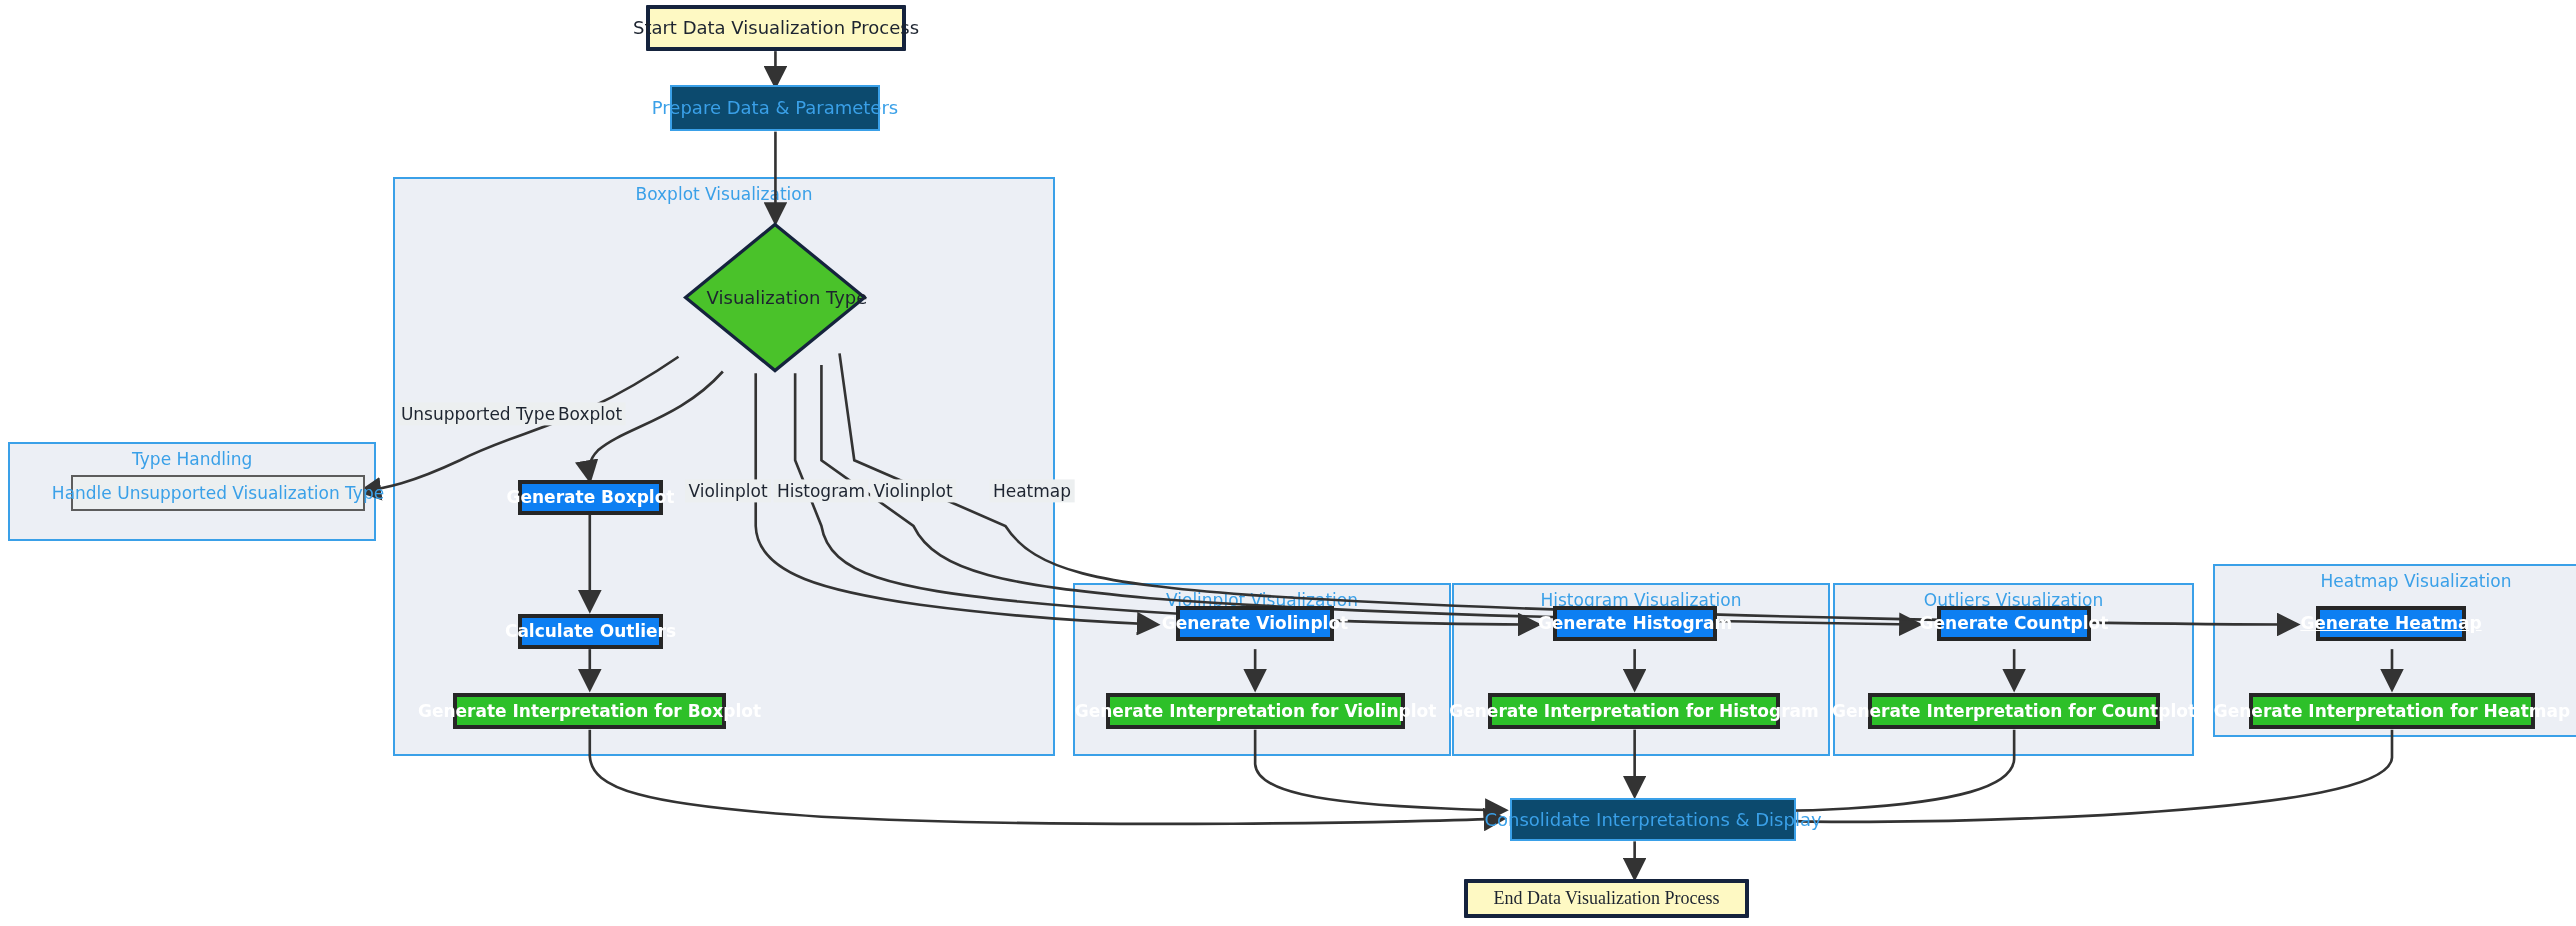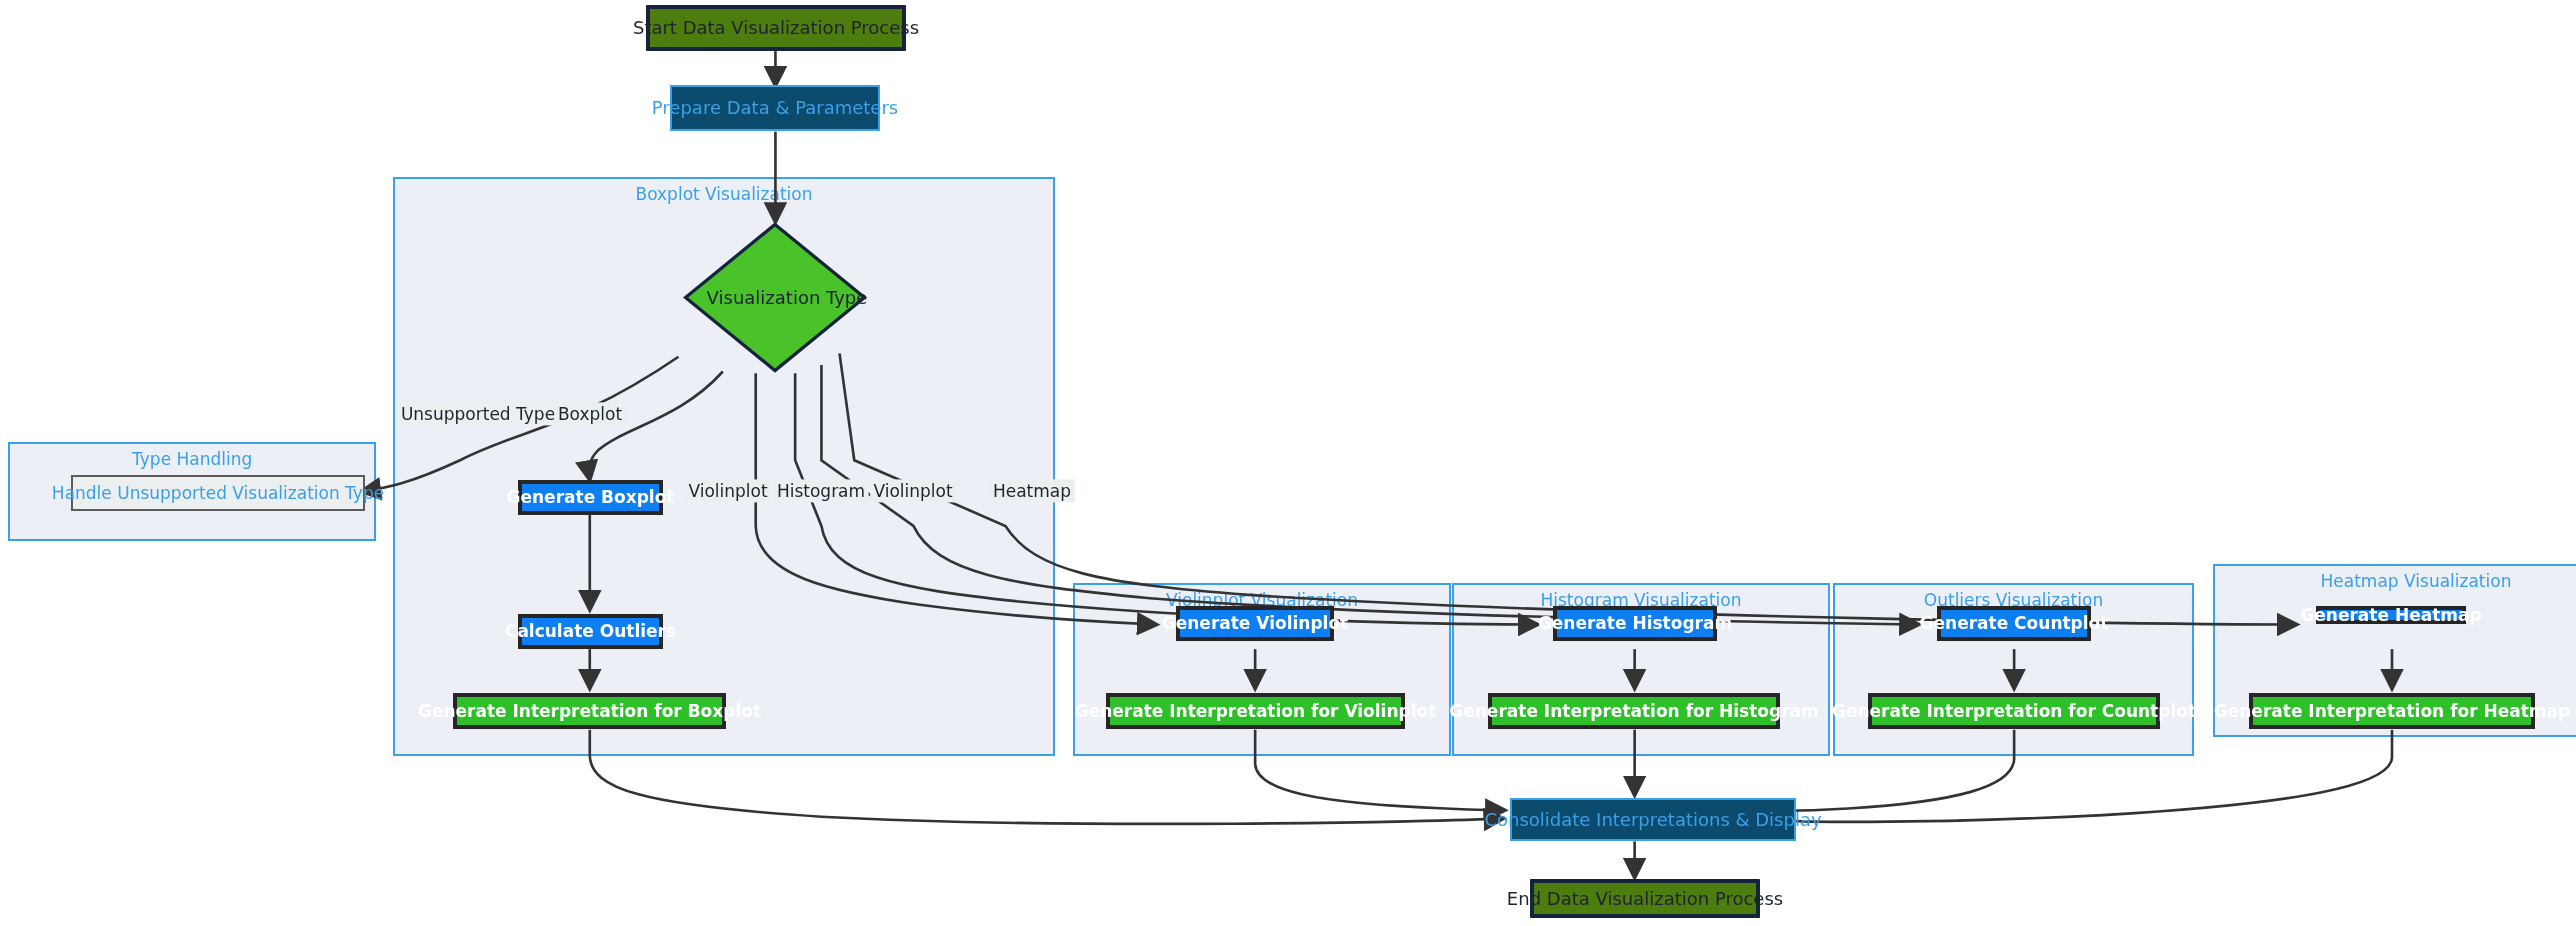--- a/index.html
+++ b/index.html
@@ -44,21 +44,21 @@
     position: absolute;
     box-sizing: border-box;
     display: flex;
     align-items: center;
     justify-content: center;
     text-align: center;
     white-space: nowrap;
     line-height: 1.1;
   }
   .node-terminal {
-    background: #4d7c0f;
+    background: #fef9c3;
     border: 4.1px solid #15233d;
     border-radius: 1px;
     color: #1d2430;
     font-size: 18px;
   }
   .node-process {
     background: #0c4a6e;
     border: 2.5px solid #3aa0e8;
     color: #3aa0e8;
     font-size: 18px;
@@ -233,33 +233,33 @@
   </div>
 
   <div class="node node-action" style="left:1937px; top:606px; width:154px; height:35px;">
     <span>Generate Countplot</span>
   </div>
 
   <div class="node node-interp" style="left:1868px; top:693px; width:292px; height:36px;">
     <span>Generate Interpretation for Countplot</span>
   </div>
 
-  <div class="node node-action" style="left:2316px; top:606px; width:150px; height:18px;">
+  <div class="node node-action" style="left:2316px; top:606px; width:150px; height:35px;text-decoration:underline;">
     <span>Generate Heatmap</span>
   </div>
 
   <div class="node node-interp" style="left:2249px; top:693px; width:286px; height:36px;">
     <span>Generate Interpretation for Heatmap</span>
   </div>
 
   <div class="node node-process" style="left:1510px; top:798px; width:286px; height:43px;">
     <span>Consolidate Interpretations &amp; Display</span>
   </div>
 
-  <div class="node node-terminal" style="left:1530px; top:879px; width:230px; height:39px;">
+  <div class="node node-terminal" style="left:1464px; top:879px; width:285px; height:39px;font-family:Liberation Serif, serif;">
     <span>End Data Visualization Process</span>
   </div>
 
   <div class="edge-label" style="left:478px; top:414px;">Unsupported Type</div>
   <div class="edge-label" style="left:590px; top:414px;">Boxplot</div>
   <div class="edge-label" style="left:728px; top:491px;">Violinplot</div>
   <div class="edge-label" style="left:821px; top:491px;">Histogram</div>
   <div class="edge-label" style="left:913px; top:491px;">Violinplot</div>
   <div class="edge-label" style="left:1032px; top:491px;">Heatmap</div>
 

